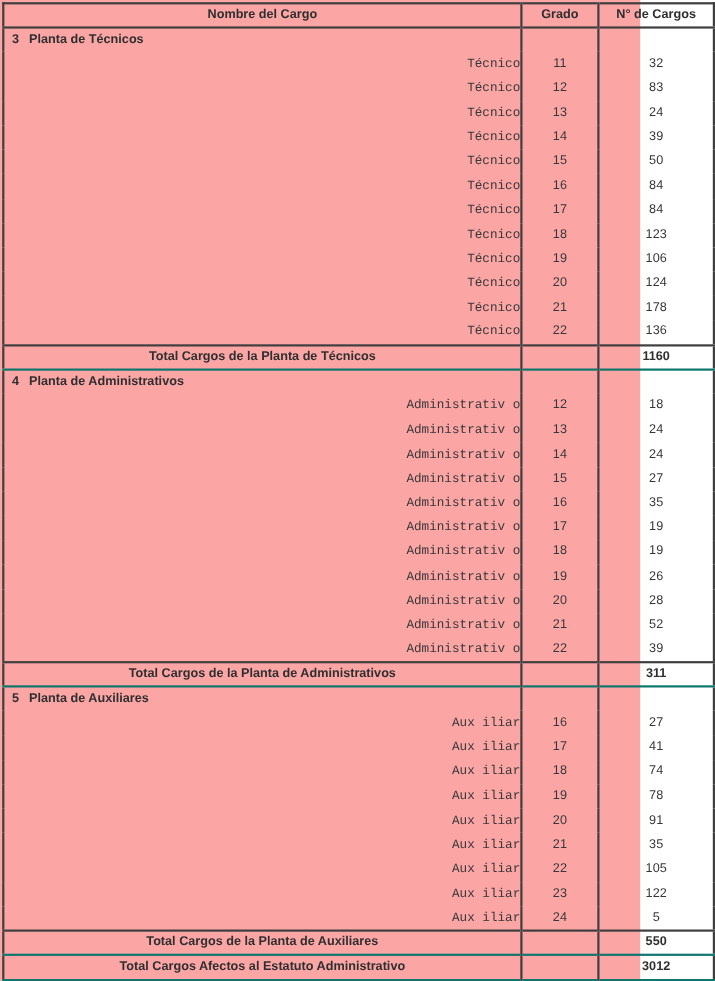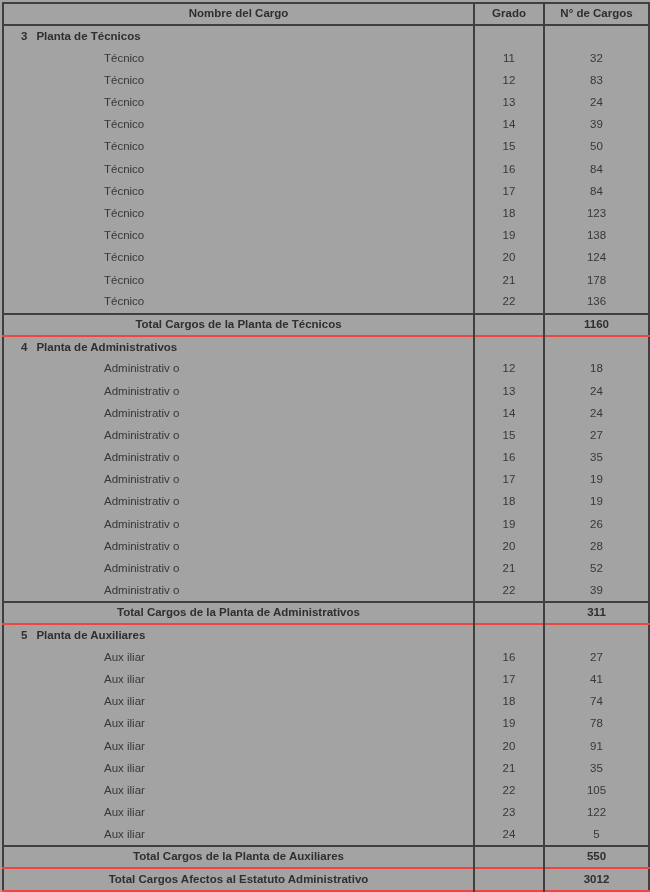--- a/index.html
+++ b/index.html
@@ -1,23 +1,23 @@
 <!DOCTYPE html>
 <html><head>
 <meta charset="utf-8">
 <style>
   html, body {
     margin: 0;
     padding: 0;
     background: #ffffff;
   }
   .page {
-    width: 650px;
+    width: 582px;
     height: 892px;
-    background: #a3a3a3;
+    background: #fca5a5;
     box-sizing: border-box;
     padding: 2px;
     font-family: "Liberation Sans", "DejaVu Sans", sans-serif;
     color: #373737;
   }
   table.cargo-table {
     border-collapse: collapse;
     table-layout: fixed;
     width: 646px;
     height: 888px;
@@ -45,40 +45,41 @@
   thead tr {
     border-bottom: 2px solid #3f3f3f;
   }
   th {
     font-weight: bold;
     text-align: center;
     color: #2f2f2f;
   }
 
   td.cell-name {
-    text-align: left;
-    padding-left: 100px;
+    text-align: right;
+    padding-left: 36px;
+    font-family: Liberation Mono, monospace;
   }
   td.cell-grado, td.cell-count {
     text-align: center;
   }
 
   td.section-title {
     text-align: left;
-    padding-left: 17px;
+    padding-left: 7px;
     font-weight: bold;
     color: #2f2f2f;
   }
   td.section-title .sec-name {
     margin-left: 9px;
   }
 
   tr.total-row {
     border-top: 2px solid #3f3f3f;
-    border-bottom: 2px solid #ef4444;
+    border-bottom: 2px solid #0f766e;
   }
   tr.total-row td {
     font-weight: bold;
     color: #2f2f2f;
   }
   tr.total-row td.total-label {
     text-align: center;
   }
 </style>
 </head>
@@ -140,21 +141,21 @@
           <td class="cell-count">84</td>
         </tr>
         <tr class="data-row">
           <td class="cell-name">Técnico</td>
           <td class="cell-grado">18</td>
           <td class="cell-count">123</td>
         </tr>
         <tr class="data-row">
           <td class="cell-name">Técnico</td>
           <td class="cell-grado">19</td>
-          <td class="cell-count">138</td>
+          <td class="cell-count">106</td>
         </tr>
         <tr class="data-row">
           <td class="cell-name">Técnico</td>
           <td class="cell-grado">20</td>
           <td class="cell-count">124</td>
         </tr>
         <tr class="data-row">
           <td class="cell-name">Técnico</td>
           <td class="cell-grado">21</td>
           <td class="cell-count">178</td>

